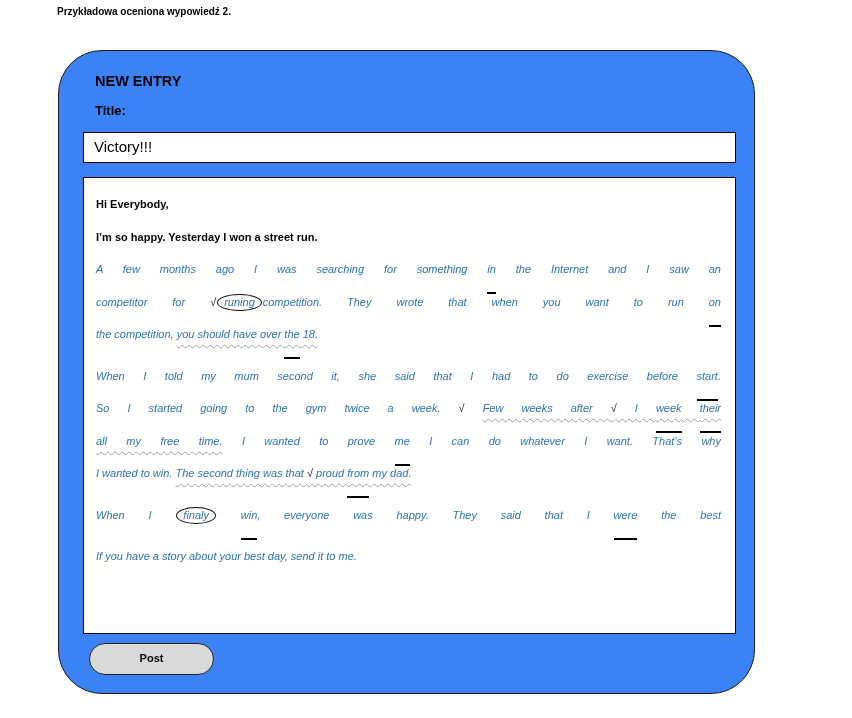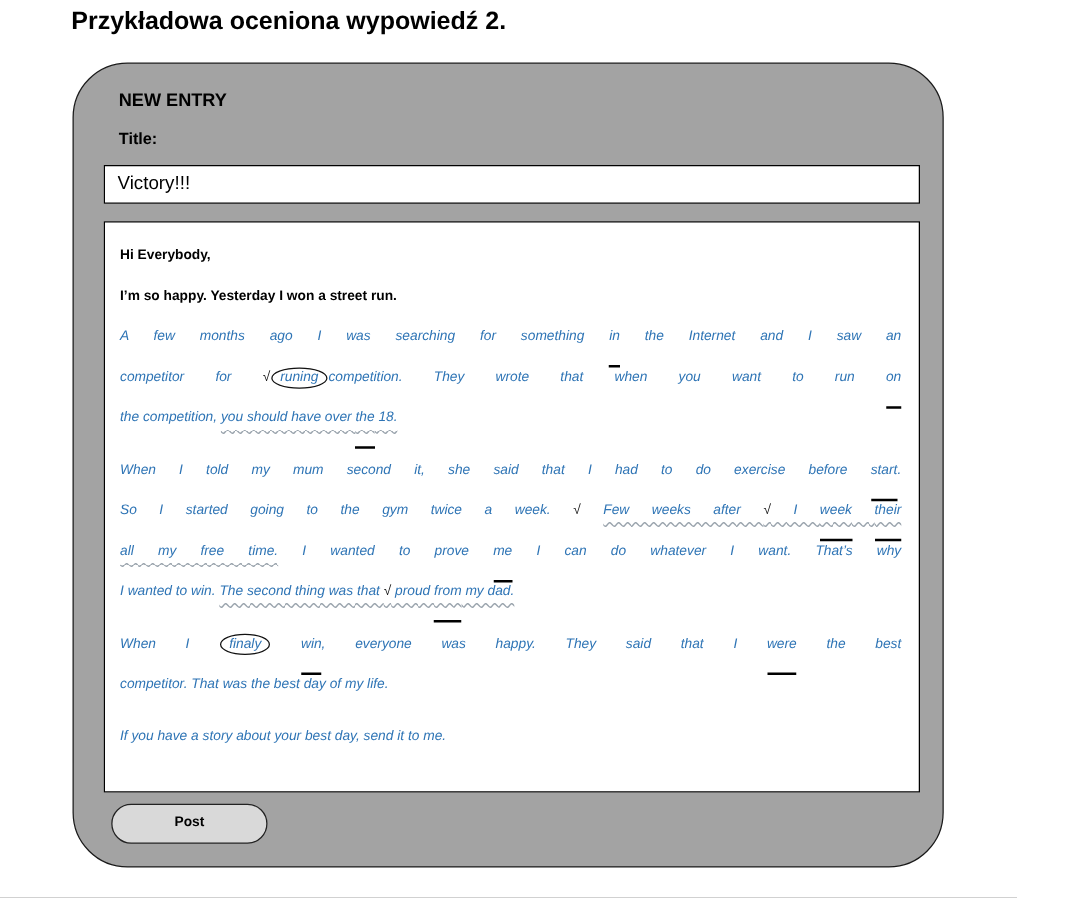--- a/index.html
+++ b/index.html
@@ -5,29 +5,29 @@
   html, body { margin: 0; padding: 0; }
   body {
     width: 852px; height: 718px;
     background: #ffffff;
     font-family: "Liberation Sans", sans-serif;
     position: relative;
     overflow: hidden;
   }
   .page-heading {
     position: absolute; left: 57px; top: 6px;
-    font-size: 20px; font-weight: bold; color: #000;
+    font-size: 10px; font-weight: bold; color: #000;
     margin: 0;
   }
   .card {
     position: absolute; left: 58px; top: 50px;
     width: 697px; height: 644px;
     border: 1.6px solid #1a1a1a;
     border-radius: 44px;
-    background: #a3a3a3;
+    background: #3b82f6;
     box-sizing: border-box;
   }
   .new-entry-header {
     position: absolute; left: 36px; top: 22px;
     font-size: 14.5px; font-weight: bold; color: #000;
   }
   .title-label {
     position: absolute; left: 36px; top: 52px;
     font-size: 13px; font-weight: bold; color: #000;
   }
@@ -109,20 +109,19 @@
         <div class="line"><span class="seg">the competition, </span><span class="seg wavy">you should have over </span><span class="seg u wavy">the</span><span class="seg wavy"> 18.</span></div>
       </div>
       <div class="para blue">
         <div class="line just"><span class="seg">When I told my mum second it, she said that I had to do exercise before </span><span class="seg u">start</span><span class="seg">.</span></div>
         <div class="line just"><span class="seg">So I started going to the gym twice a week. </span><span class="seg check">√</span><span class="seg"> </span><span class="seg wavy">Few weeks after </span><span class="seg wavy check">√</span><span class="seg wavy"> I </span><span class="seg u wavy">week</span><span class="seg wavy"> </span><span class="seg u wavy">their</span></div>
         <div class="line just"><span class="seg wavy">all my free time.</span><span class="seg"> I wanted to prove </span><span class="seg u">me</span><span class="seg"> I can do whatever I want. That’s why</span></div>
         <div class="line"><span class="seg">I wanted to win. </span><span class="seg wavy">The second thing was that </span><span class="seg wavy check">√</span><span class="seg wavy"> proud </span><span class="seg u wavy">from</span><span class="seg wavy"> my dad.</span></div>
       </div>
       <div class="para blue">
         <div class="line just"><span class="seg">When I </span><span class="seg circle">finaly</span><span class="seg"> </span><span class="seg u">win</span><span class="seg">, everyone was happy. They said that I </span><span class="seg u">were</span><span class="seg"> the best</span></div>
-        <div class="line"><span class="seg">competitor. That was the best day of my life.</span></div>
       </div>
       <div class="para blue">
         <div class="line"><span class="seg">If you have a story about your best day, send it to me.</span></div>
       </div>
     </div>
   <button class="post-btn">Post</button>
 </div>
 
 </body></html>

